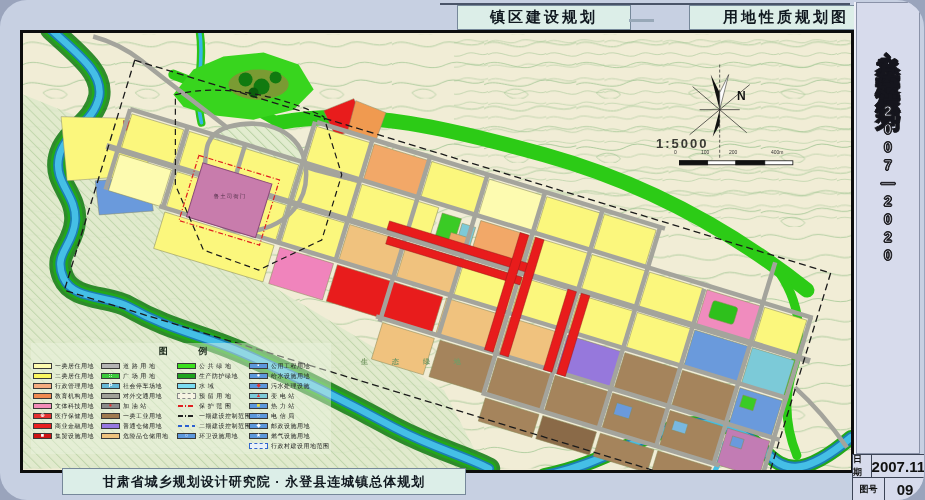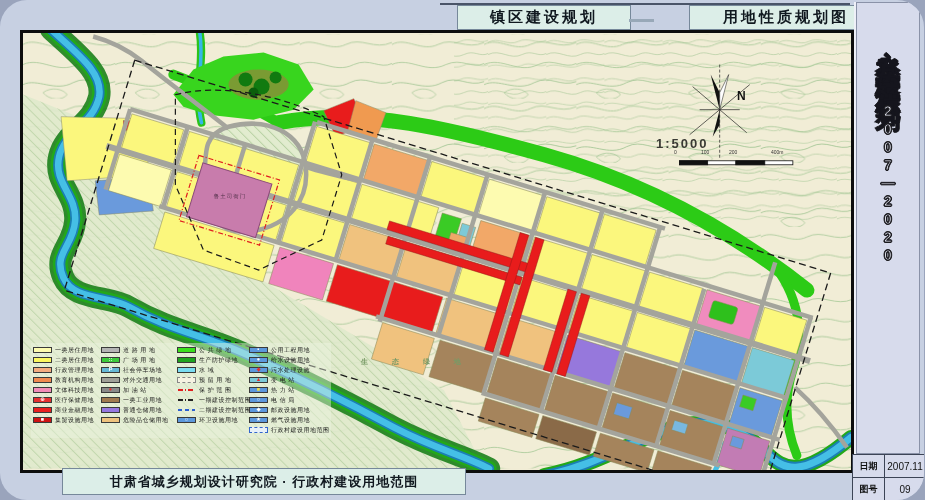--- a/index.html
+++ b/index.html
@@ -51,21 +51,21 @@
            letter-spacing:6px;color:#eef0f8;-webkit-text-stroke:1.2px #15151d;
            text-shadow:1px 0 #222,-1px 0 #222,0 1px #222,0 -1px #222;}
   .v-years{margin-top:10px;writing-mode:vertical-rl;text-orientation:upright;font-weight:bold;font-size:14px;
            letter-spacing:2px;color:#eef0f8;-webkit-text-stroke:1px #15151d;
            text-shadow:1px 0 #222,-1px 0 #222,0 1px #222,0 -1px #222;}
   .tb-table{position:absolute;left:852px;top:454px;width:72px;height:45px;border:1px solid #3c4456;background:#d7dbec;}
   .tb-row{display:flex;height:22px;border-bottom:1px solid #3c4456;justify-content:center;}
   .tb-row:last-child{border-bottom:none;}
   .tb-label{width:31px;border-right:1px solid #3c4456;display:flex;align-items:center;justify-content:center;
             font-size:9px;font-weight:bold;color:#111;}
-  .tb-value{flex:1;display:flex;align-items:center;justify-content:center;font-size:10px;font-weight:normal;color:#111;}
+  .tb-value{flex:1;display:flex;align-items:center;justify-content:center;font-size:15px;font-weight:bold;color:#111;}
   
   .footer-box{position:absolute;left:62px;top:468px;width:402px;height:25px;background:#dceee8;
               border:1px solid #76889a;display:flex;align-items:center;justify-content:center;
               font-size:13px;font-weight:bold;letter-spacing:1px;color:#10181f;}
 </style>
 </head>
 <body>
 
 <div class="page">
   <div class="top-rule"></div>
@@ -265,20 +265,21 @@
       </g>
 
       <g stroke="#111" stroke-width="0.8">
         <rect x="655" y="126" width="113" height="4" fill="#fff"></rect>
         <rect x="655" y="126" width="28" height="4" fill="#111"></rect>
         <rect x="711" y="126" width="29" height="4" fill="#111"></rect>
       </g>
     </svg>
 
     <div class="overlay legend">
+      <div class="legend-title">图  例</div>
       <div class="legend-cols">
           <div class="legend-col">
             <div class="legend-row">
               <span class="sw" style="background: rgb(253, 251, 175);"></span>
               <span class="legend-label">一类居住用地</span>
             </div>
             <div class="legend-row">
               <span class="sw" style="background: rgb(251, 247, 96);"></span>
               <span class="legend-label">二类居住用地</span>
             </div>
@@ -470,15 +471,15 @@
         <div class="tb-label">日期</div>
         <div class="tb-value">2007.11</div>
       </div>
       <div class="tb-row">
         <div class="tb-label">图号</div>
         <div class="tb-value">09</div>
       </div>
     </div>
 
   <div class="footer-box">
-    <span>甘肃省城乡规划设计研究院 · 行政村建设用地范围</span>
+    <span>甘肃省城乡规划设计研究院 · 永登县连城镇总体规划</span>
   </div>
 </div>
 
 </body></html>

